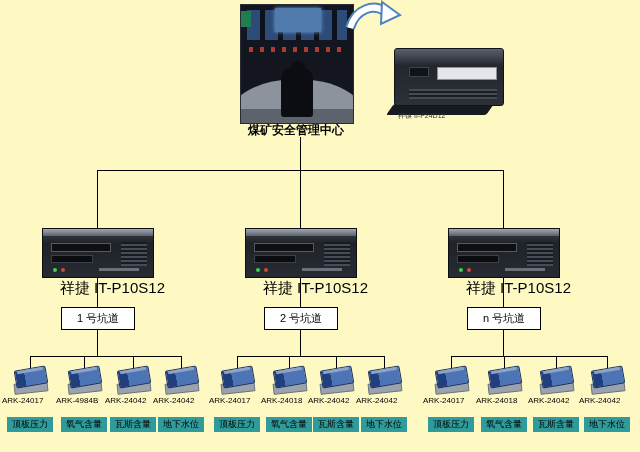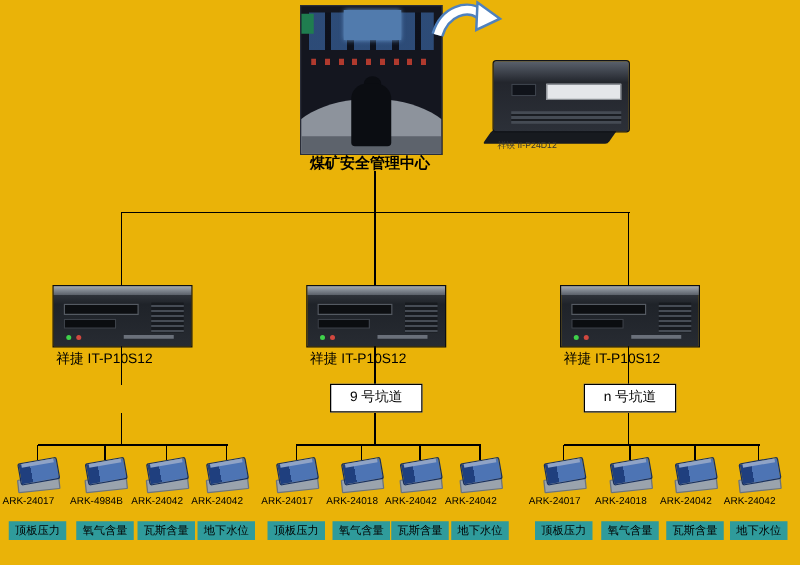--- a/index.html
+++ b/index.html
@@ -1,17 +1,17 @@
 <!DOCTYPE html>
 <html><head>
 <meta charset="utf-8">
 <style>
   html,body { margin:0; padding:0; background:#fff; }
   #canvas {
-    position:relative; width:640px; height:452px; background:#eab308;
+    position:relative; width:640px; height:452px; background:#fef9c3;
     font-family:"Liberation Sans", sans-serif; color:#000; overflow:hidden;
   }
   .abs { position:absolute; }
 
   
   #connectors { position:absolute; left:0; top:0; width:640px; height:452px; pointer-events:none; }
 
   
   .photo-room { left:240px; top:4px; width:112px; height:118px; background:#14161f; overflow:hidden; border:1px solid #2a2d38; }
   .pr-screens { position:absolute; left:6px; top:5px; width:100px; height:30px;
@@ -47,21 +47,21 @@
     border:1px solid #0c0e11; }
   .ipc-top { position:absolute; left:0; top:0; width:100%; height:7px; background:linear-gradient(180deg,#a2a9b2,#5b616a); }
   .ipc-bay1 { position:absolute; left:8px; top:14px; width:58px; height:7px; background:#0d0f12; border:1px solid #545a62; }
   .ipc-bay2 { position:absolute; left:8px; top:26px; width:40px; height:6px; background:#0b0d10; border:1px solid #3c4149; }
   .ipc-vent { position:absolute; right:6px; top:13px; width:26px; height:24px;
     background:repeating-linear-gradient(0deg,#464c55 0 2px,#171a1f 2px 4px); }
   .ipc-led-g { position:absolute; left:10px; bottom:5px; width:4px; height:4px; background:#3fd14a; border-radius:50%; }
   .ipc-led-r { position:absolute; left:18px; bottom:5px; width:4px; height:4px; background:#d1483f; border-radius:50%; }
   .ipc-strip { position:absolute; left:56px; bottom:6px; width:40px; height:3px; background:#6a707a; }
 
-  .ipc-caption { top:279px; width:120px; font-size:11px; }
+  .ipc-caption { top:279px; width:120px; font-size:15px;text-align:right; }
 
   
   .tunnel { top:307px; width:72px; height:21px; background:#fff; border:1px solid #000;
     text-align:center; font-size:11px; line-height:21px; }
 
   
   .sensor-mod { width:36px; height:27px; }
   .sm-base { position:absolute; left:2px; top:15px; width:32px; height:9px; background:#9aa3ad;
     border:1px solid #6a737d; border-radius:1px; transform:rotate(-6deg); }
   .sm-body { position:absolute; left:3px; top:1px; width:30px; height:16px;
@@ -122,20 +122,21 @@
   <div class="abs ipc" style="left:42px; top:228px;">
     <div class="ipc-top"></div>
     <div class="ipc-bay1"></div>
     <div class="ipc-bay2"></div>
     <div class="ipc-vent"></div>
     <div class="ipc-led-g"></div>
     <div class="ipc-led-r"></div>
     <div class="ipc-strip"></div>
   </div>
   <div class="abs ipc-caption" style="left:45px;">祥捷 IT-P10S12</div>
+  <div class="abs tunnel" style="left:61px;">1 号坑道</div>
 
   <div class="abs sensor-mod" style="left:12px; top:367px;">
       <div class="sm-base"></div>
       <div class="sm-body"></div>
       <div class="sm-edge"></div>
     </div>
   <div class="abs sensor-mod" style="left:66px; top:367px;">
       <div class="sm-base"></div>
       <div class="sm-body"></div>
       <div class="sm-edge"></div>
@@ -164,21 +165,21 @@
   <div class="abs ipc" style="left:245px; top:228px;">
     <div class="ipc-top"></div>
     <div class="ipc-bay1"></div>
     <div class="ipc-bay2"></div>
     <div class="ipc-vent"></div>
     <div class="ipc-led-g"></div>
     <div class="ipc-led-r"></div>
     <div class="ipc-strip"></div>
   </div>
   <div class="abs ipc-caption" style="left:248px;">祥捷 IT-P10S12</div>
-  <div class="abs tunnel" style="left:264px;">9 号坑道</div>
+  <div class="abs tunnel" style="left:264px;">2 号坑道</div>
 
   <div class="abs sensor-mod" style="left:219px; top:367px;">
       <div class="sm-base"></div>
       <div class="sm-body"></div>
       <div class="sm-edge"></div>
     </div>
   <div class="abs sensor-mod" style="left:271px; top:367px;">
       <div class="sm-base"></div>
       <div class="sm-body"></div>
       <div class="sm-edge"></div>

